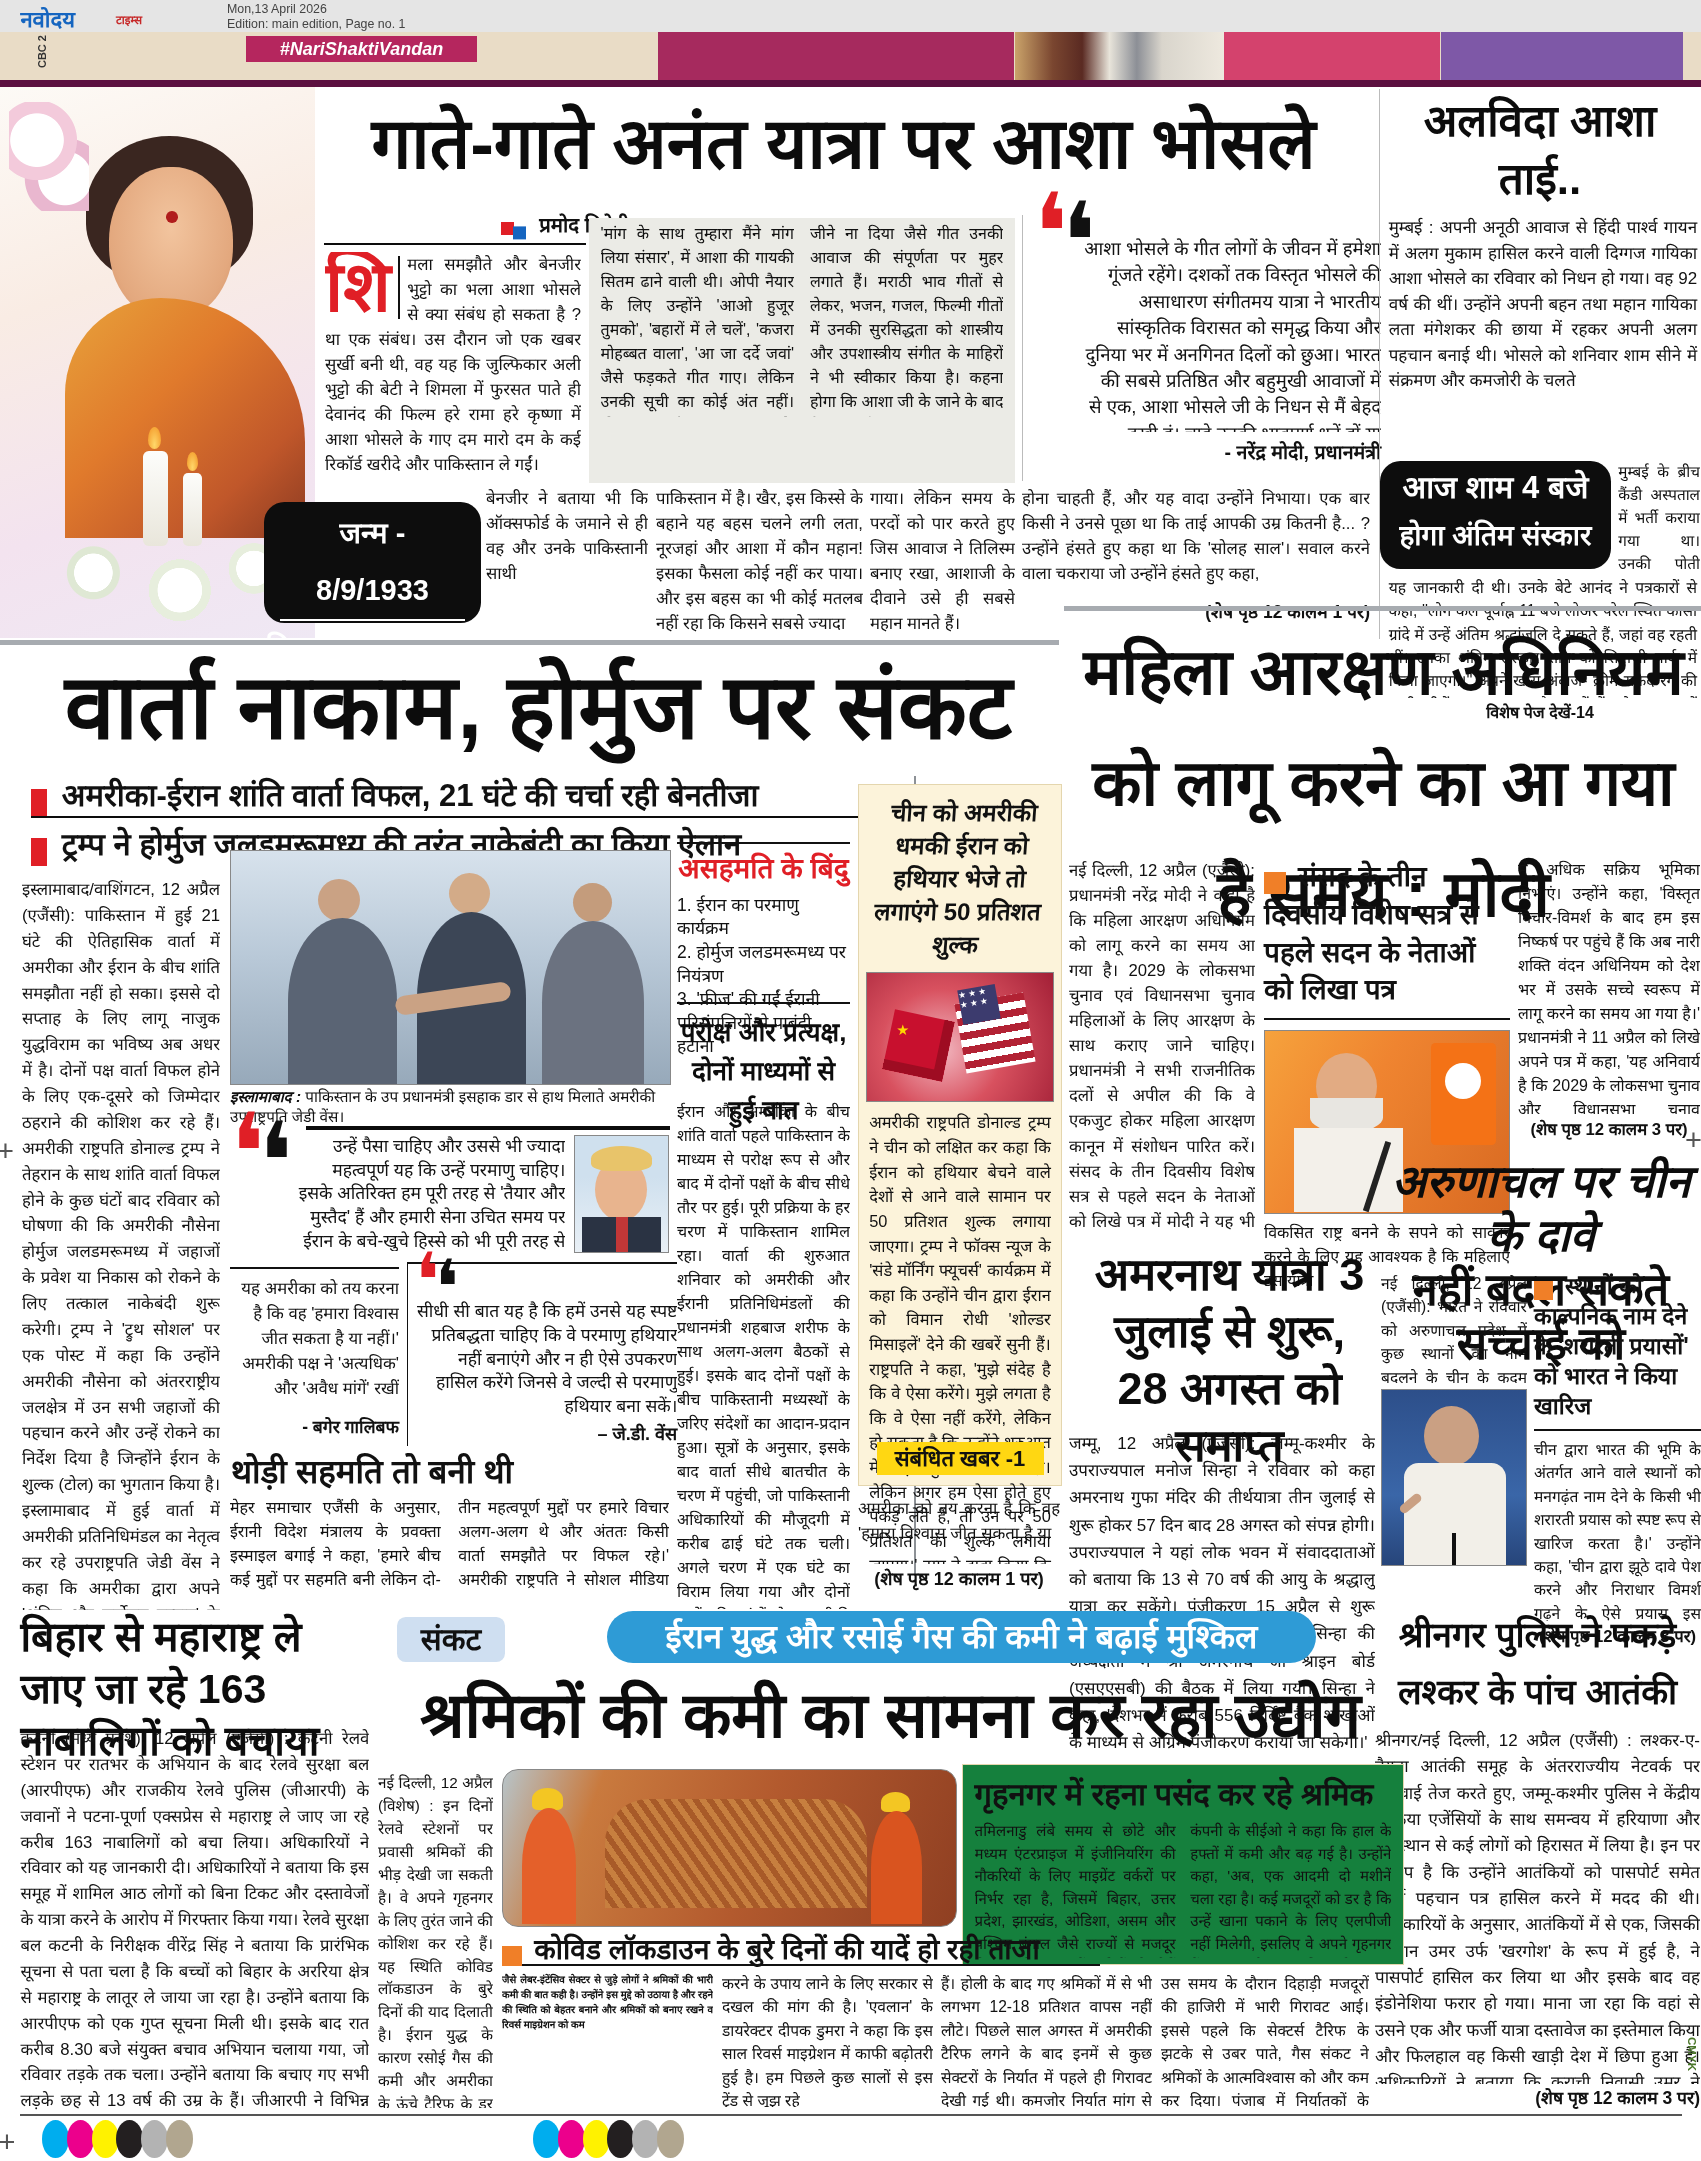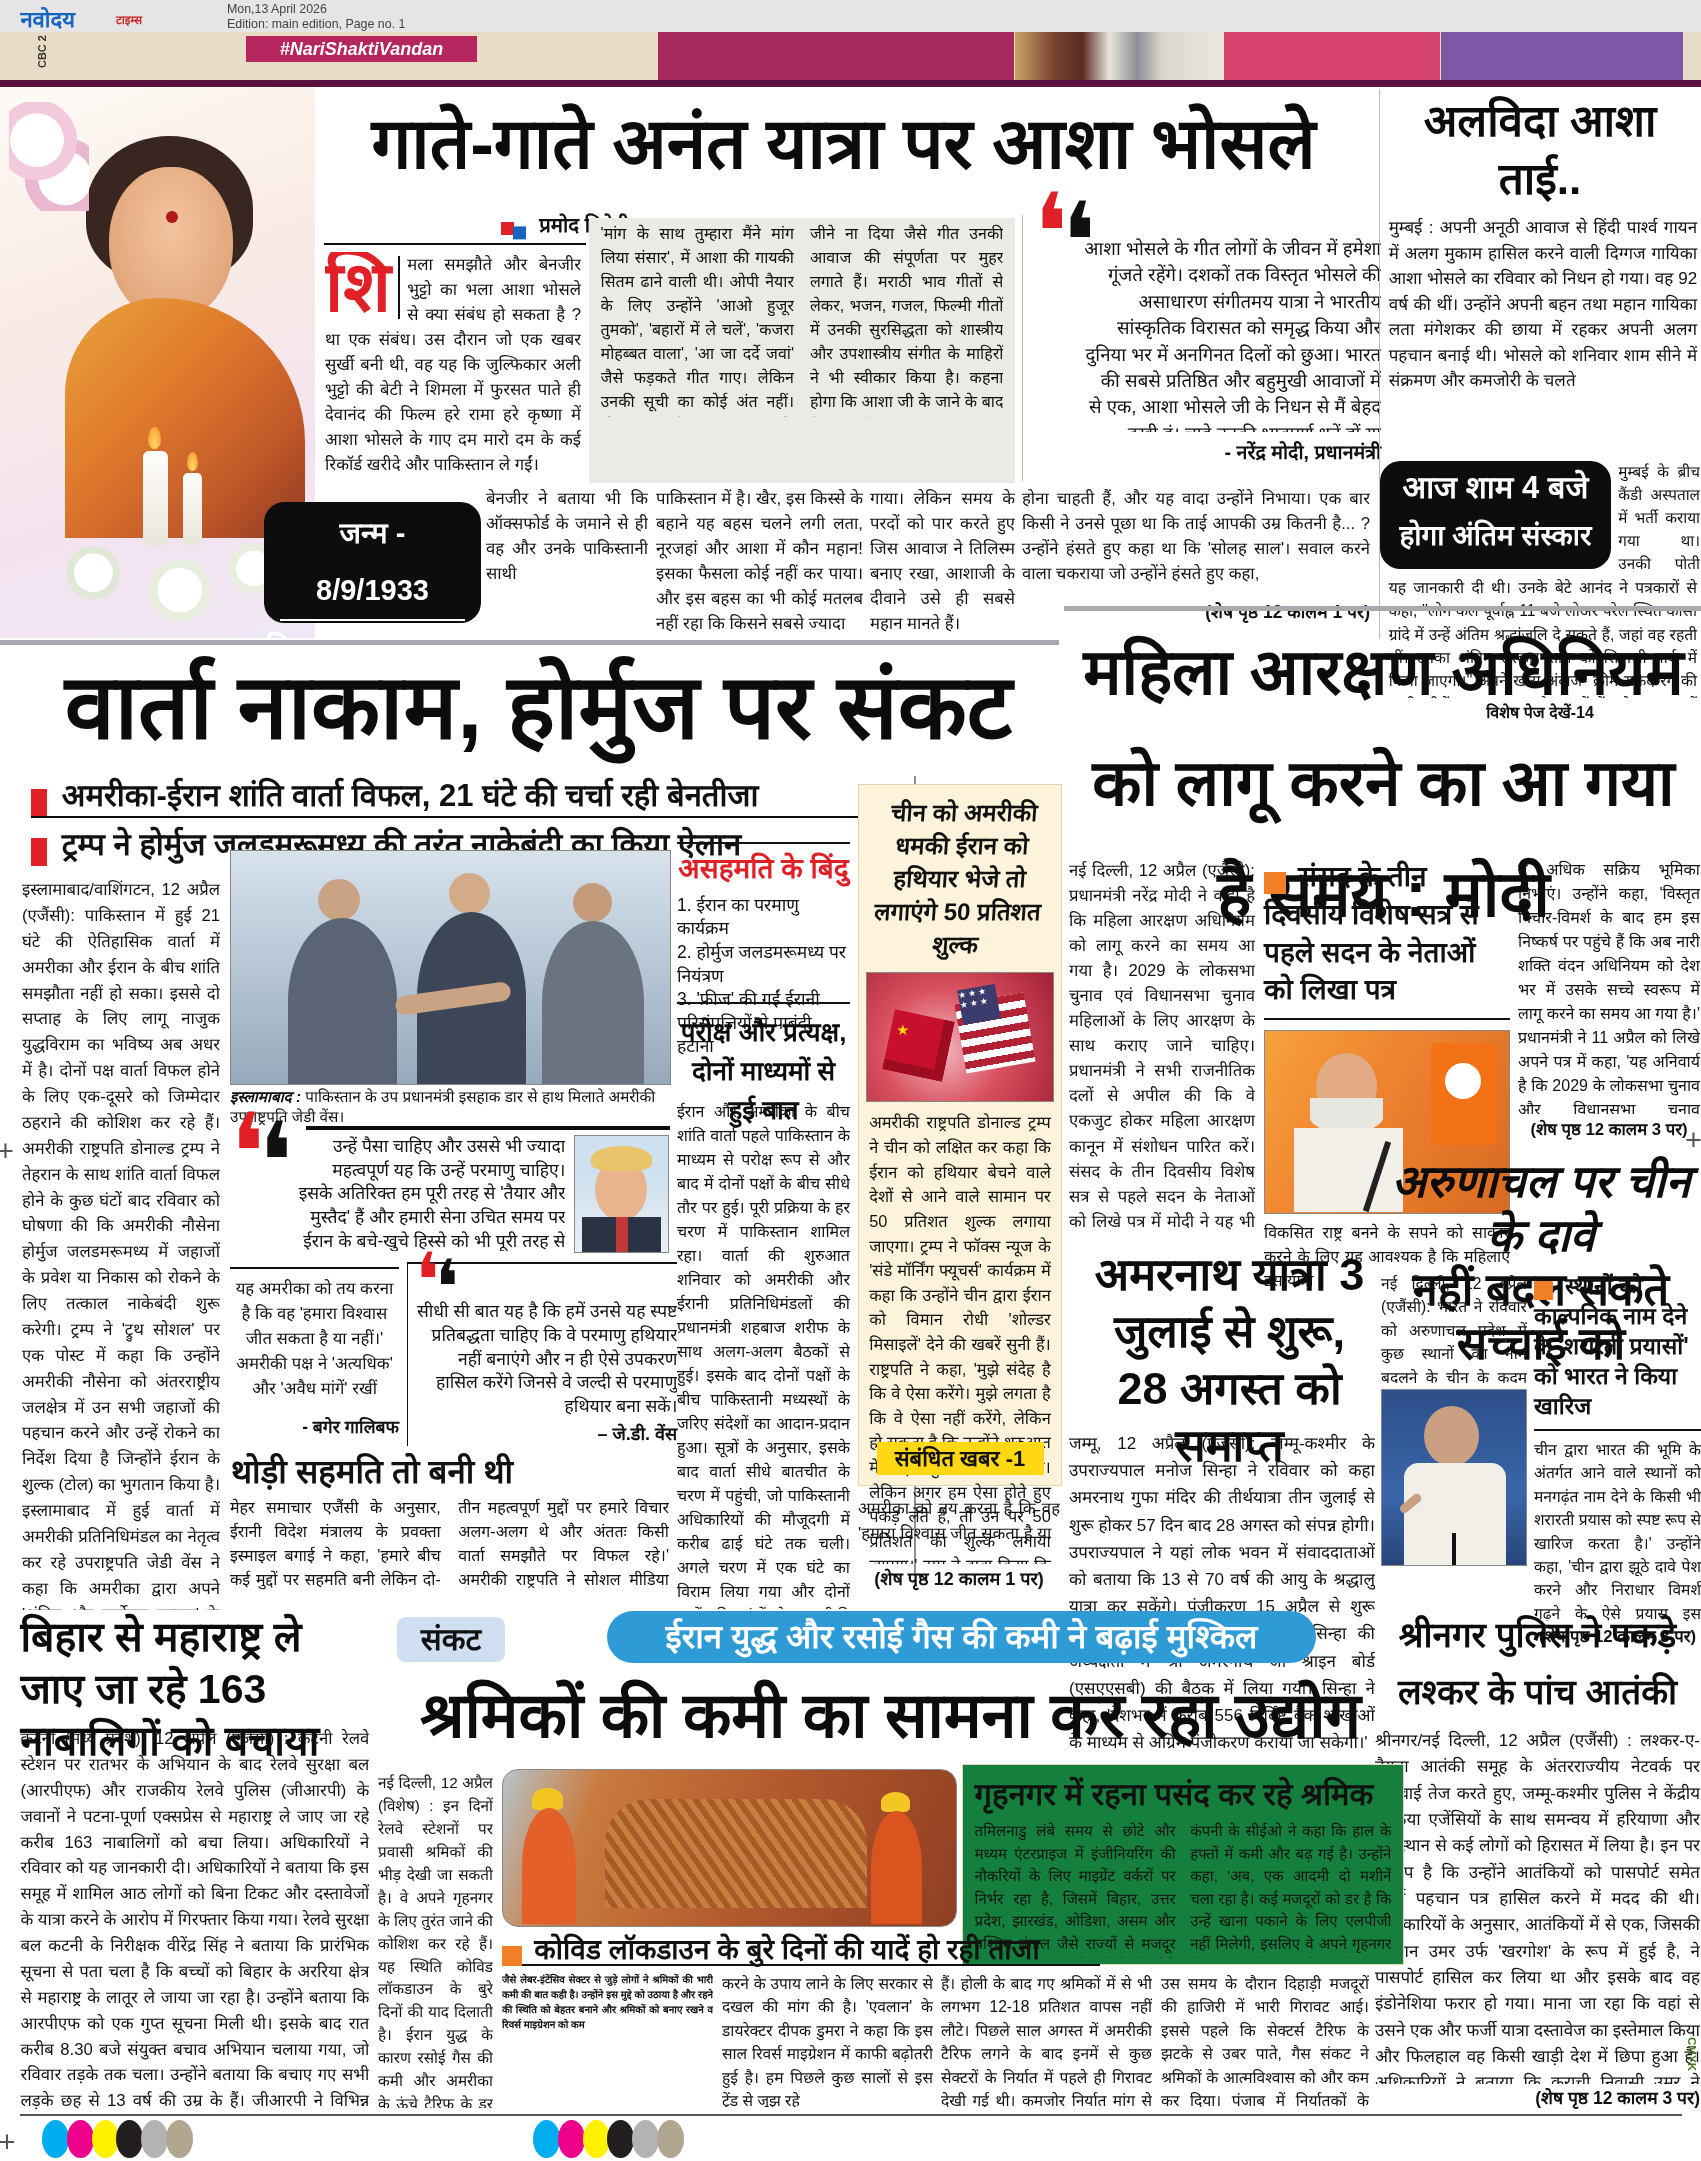--- a/index.html
+++ b/index.html
@@ -166,21 +166,21 @@
       <div class="photo" style="flex:0 0 93px;height:116px;margin-left:8.7px;background:linear-gradient(#cfe0ee 0 35%,#e9f0f6 100%);position:relative;">
         <div class="head" style="left:20.4px;top:22px;width:52px;height:63px;background:#e8b48e;"></div>
         <div class="abs" style="left:16px;top:10.2px;width:61px;height:25px;background:#e8c46a;border-radius:50% 50% 30% 30%;"></div>
         <div class="abs" style="left:7.3px;top:81px;width:79px;height:35px;background:#2a3343;"></div>
         <div class="abs" style="left:41px;top:81px;width:11.6px;height:35px;background:#c23737;"></div>
       </div>
     </div>
   </div>
 
   <div class="abs" style="left:230px;top:1267px;width:169px;height:173px;border-top:2.2px solid #111;padding-top:7.3px;">
-    <div class="t" style="font-size:16.7px;text-align:center;height:138px;">यह अमरीका को तय करना है कि वह 'हमारा विश्वास जीत सकता है या नहीं।' अमरीकी पक्ष ने 'अत्यधिक' और 'अवैध मांगें' रखीं</div>
+    <div class="t" style="font-size:16.7px;text-align:right;height:138px;">यह अमरीका को तय करना है कि वह 'हमारा विश्वास जीत सकता है या नहीं।' अमरीकी पक्ष ने 'अत्यधिक' और 'अवैध मांगें' रखीं</div>
     <div style="font-size:17.5px;font-weight:900;text-align:right;">- बगेर गालिबफ</div>
   </div>
 
   <div class="abs" style="left:407px;top:1262px;width:262px;height:178px;border-top:2.2px solid #111;border-left:1.5px solid #111;padding:4.4px 0 0 7.3px;">
     <span class="qglyph" style="transform:scale(0.7);transform-origin:0 0;"><i class="q1">❛</i><i class="q2">❛</i></span>
     <div class="t" style="font-size:17.5px;line-height:1.35;text-align:right;height:116px;margin-top:-33px;">सीधी सी बात यह है कि हमें उनसे यह स्पष्ट प्रतिबद्धता चाहिए कि वे परमाणु हथियार नहीं बनाएंगे और न ही ऐसे उपकरण हासिल करेंगे जिनसे वे जल्दी से परमाणु हथियार बना सकें।</div>
     <div style="font-size:18px;font-weight:900;text-align:right;margin-top:4.4px;">– जे.डी. वेंस</div>
   </div>
 
   <div class="abs" style="left:231px;top:1448px;width:291px;height:41px;font-size:33px;font-weight:900;">थोड़ी सहमति तो बनी थी</div>

